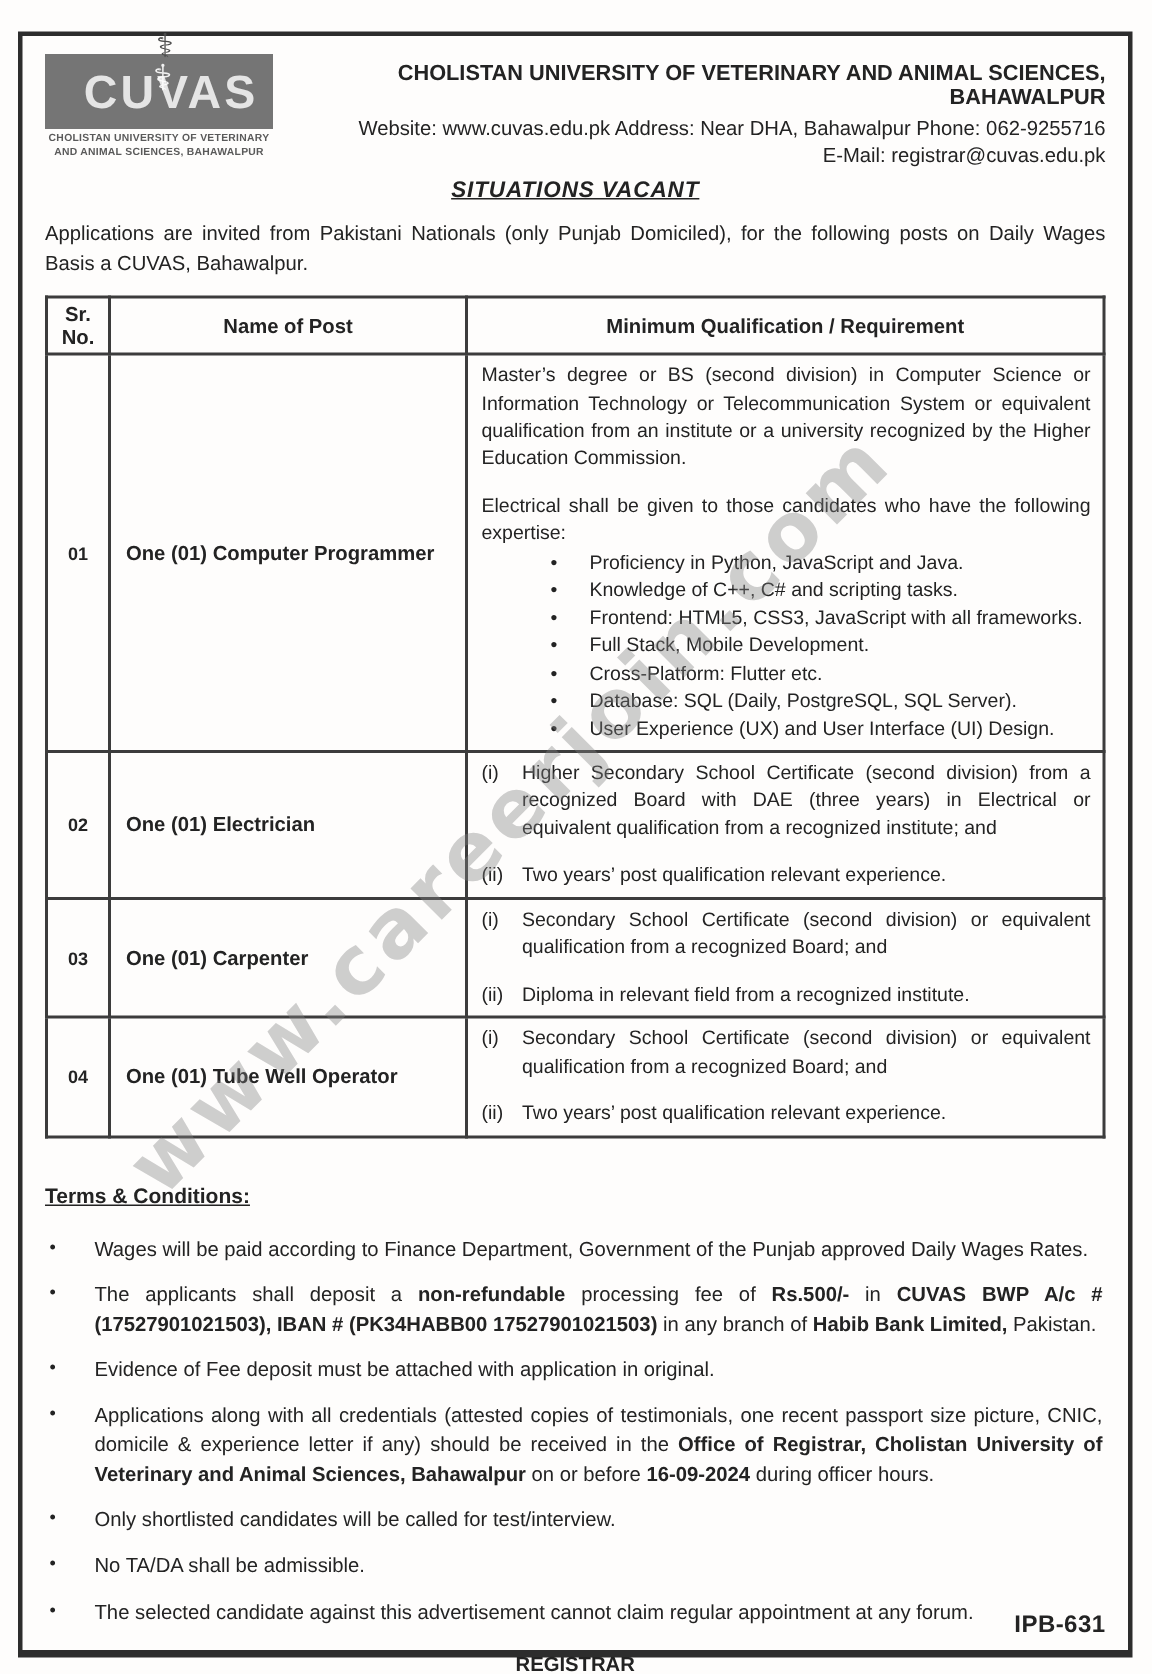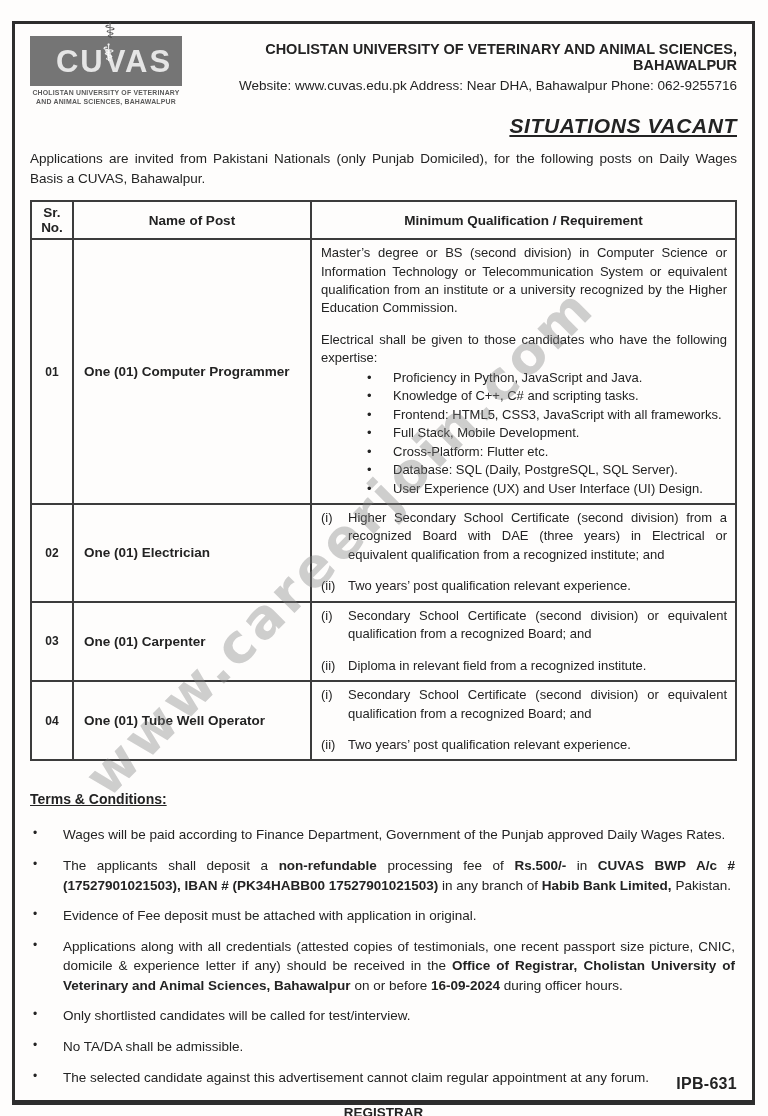--- a/index.html
+++ b/index.html
@@ -23,21 +23,21 @@
   }
   .logo-text { color:#e5e5e5; font-size:31px; font-weight:bold; letter-spacing:2px; line-height:1;margin-left:16px; }
   .staff-top { position:absolute; top:-16px; left:50%; transform:translateX(-2px); color:#4c4c4c; font-size:22px; line-height:1; }
   .staff-in  { position:absolute; top:5px;  left:50%; transform:translateX(-4px); color:#ffffff; font-size:24px; line-height:1; opacity:.9; }
   .logo-caption { margin-top:3px; font-size:6.9px; color:#5a5a5a; line-height:1.3; letter-spacing:.2px; font-weight:bold; }
   .header-text { flex:1; text-align:right; padding-top:9px; padding-left:6px; }
   .org-name { font-weight:bold; font-size:14.5px; }
   .contact-line { font-size:13.5px; margin-top:5px; }
   .email-line { font-size:13.5px; margin-top:3px; }
   .ad-title {
-    text-align:right; font-size:21px; font-weight:bold; font-style:italic;
+    text-align:center; font-size:15px; font-weight:bold; font-style:italic;
     text-decoration:underline; margin-top:7px; letter-spacing:.6px;
   }
   .intro { font-size:13.5px; line-height:1.45; text-align:justify; margin-top:11px; }
 
   
   table.vac { width:100%; border-collapse:collapse; margin-top:12px; table-layout:fixed; }
   table.vac th, table.vac td { border:2px solid #3c3c3c; }
   col.c-sr { width:42px; } col.c-post { width:238px; }
   th { font-size:13.5px; padding:3px 2px; }
   td.sr { text-align:center; font-weight:bold; font-size:12px; vertical-align:middle; }
@@ -89,20 +89,21 @@
           <span class="logo-text">CUVAS</span>
         </div>
         <div class="logo-caption">
           <div>CHOLISTAN UNIVERSITY OF VETERINARY</div>
           <div>AND ANIMAL SCIENCES, BAHAWALPUR</div>
         </div>
       </div>
       <div class="header-text">
         <div class="org-name">CHOLISTAN UNIVERSITY OF VETERINARY AND ANIMAL SCIENCES, BAHAWALPUR</div>
         <div class="contact-line">Website: www.cuvas.edu.pk Address: Near DHA, Bahawalpur Phone: 062-9255716</div>
+        <div class="email-line">E-Mail: registrar@cuvas.edu.pk</div>
       </div>
     </div>
 
     <div class="ad-title">SITUATIONS VACANT</div>
 
     <p class="intro">Applications are invited from Pakistani Nationals (only Punjab Domiciled), for the following posts on Daily Wages Basis a CUVAS, Bahawalpur.</p>
 
     <table class="vac">
       <colgroup>
           <col class="c-sr">

